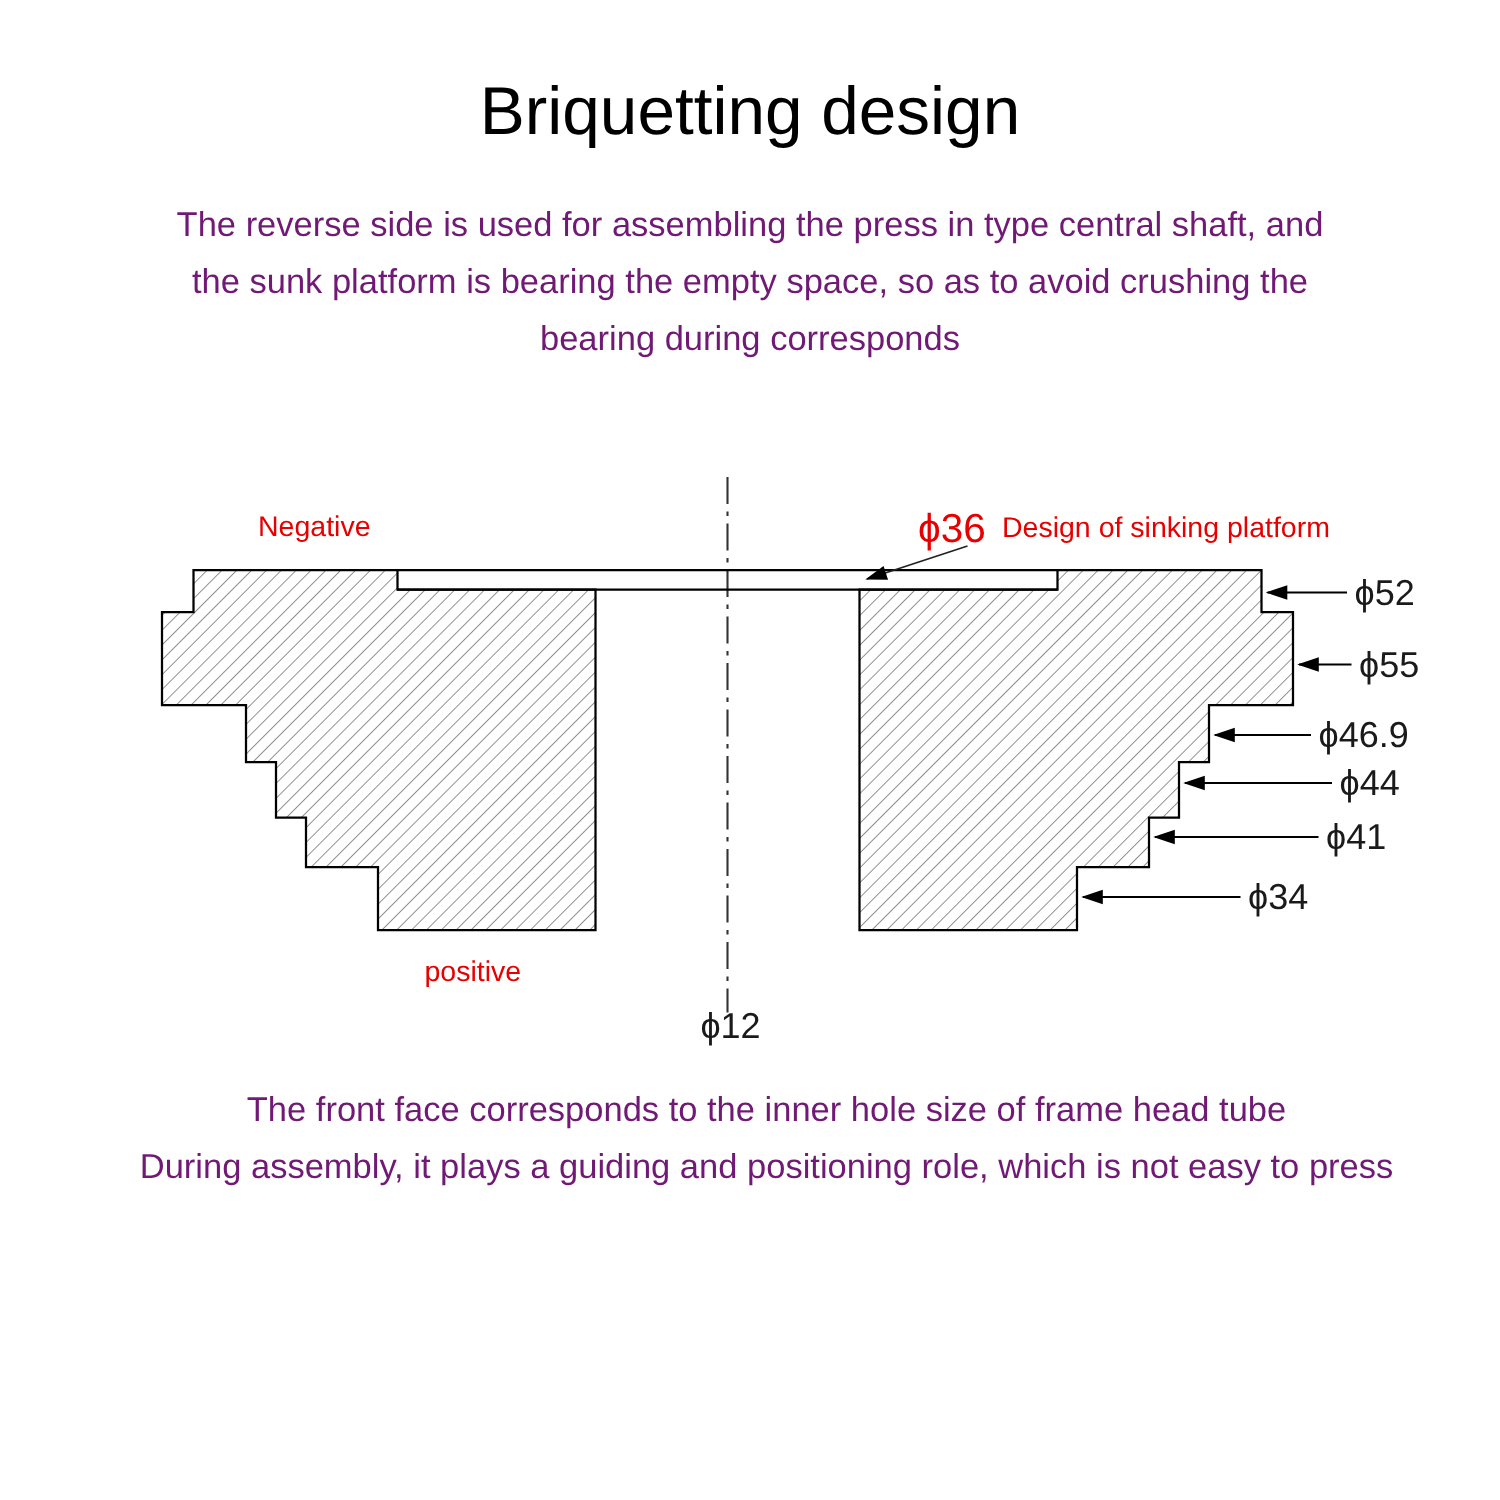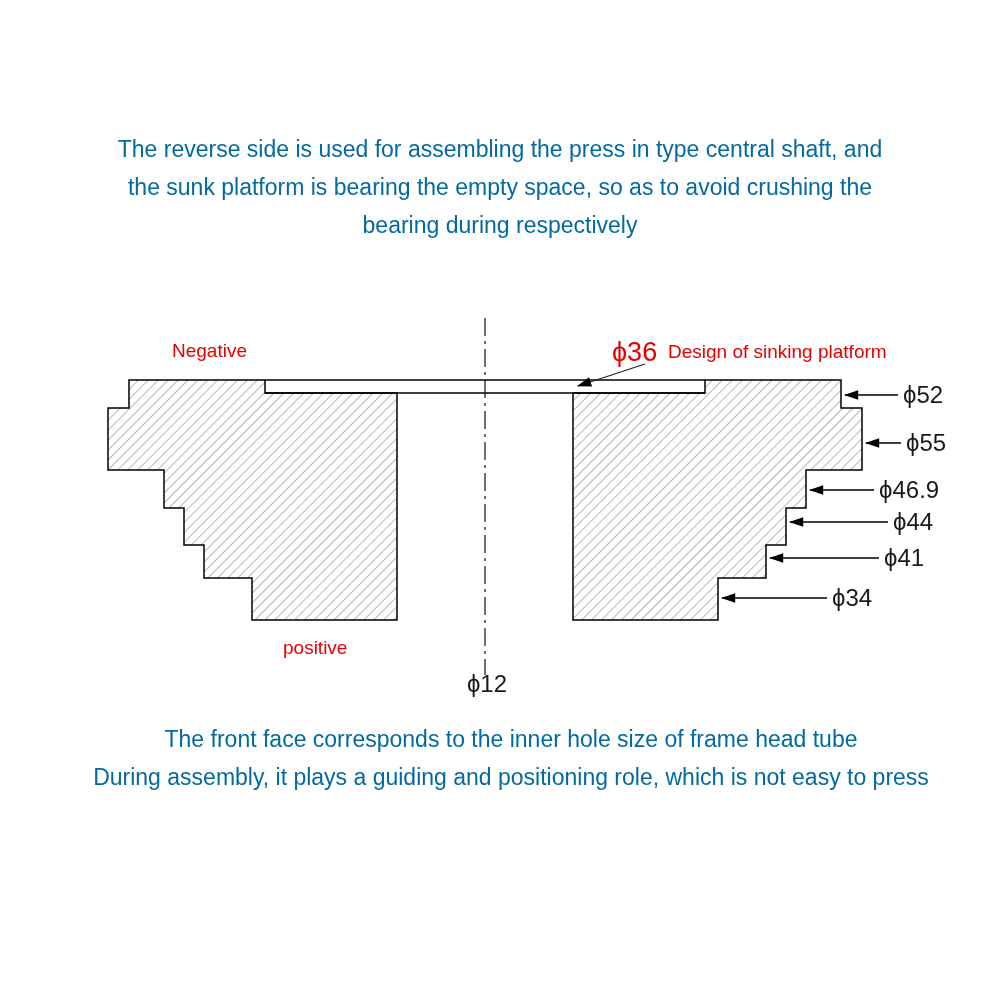--- a/index.html
+++ b/index.html
@@ -4,41 +4,42 @@
 <style>
   html,body { margin:0; padding:0; background:#fff; }
   .page {
     position:relative; width:1000px; height:1000px; background:#ffffff;
     font-family:"Liberation Sans","DejaVu Sans",sans-serif; color:#111; overflow:hidden;
   }
   .title {
     position:absolute; top:48px; left:0; width:100%; text-align:center;
     font-size:45px; font-weight:400; color:#000;
   }
-  .para { position:absolute; left:0; width:100%; text-align:center; font-size:23px; line-height:38px; color:#0369a1; }
+  .para { position:absolute; left:0; width:100%; text-align:center; font-size:23px; line-height:38px; color:#701a75; }
   .intro { top:130px; }
   .outro { top:720px;margin-left:11px; }
   .diagram { position:absolute; top:300px; left:0; }
   svg text { font-family:"Liberation Sans","DejaVu Sans",sans-serif; fill:#1a1a1a; }
   .dim-label { font-size:24px; }
   .red-label { fill:#e60000; }
   .note-label { font-size:19px; }
   .phi36-label { font-size:27px; }
   .phi12-label { font-size:24px; }
 </style>
 </head>
 <body>
 
 <div class="page">
 
+  <div class="title">Briquetting design</div>
 
   <div class="para intro">
     <div>The reverse side is used for assembling the press in type central shaft, and</div>
     <div>the sunk platform is bearing the empty space, so as to avoid crushing the</div>
-    <div>bearing during respectively</div>
+    <div>bearing during corresponds</div>
   </div>
 
   <svg class="diagram" width="1000" height="410" viewBox="0 0 1000 410">
     <defs>
       <pattern id="hatch" width="7" height="7" patternUnits="userSpaceOnUse" patternTransform="rotate(45)">
         <line x1="0" y1="0" x2="0" y2="7" stroke="#6e6e6e" stroke-width="1"></line>
       </pattern>
       <marker id="arr" viewBox="0 0 12 10" refX="11" refY="5" markerWidth="15" markerHeight="12" markerUnits="userSpaceOnUse" orient="auto">
         <path d="M12,5 L0,1 L0,9 Z" fill="#000"></path>
       </marker>

